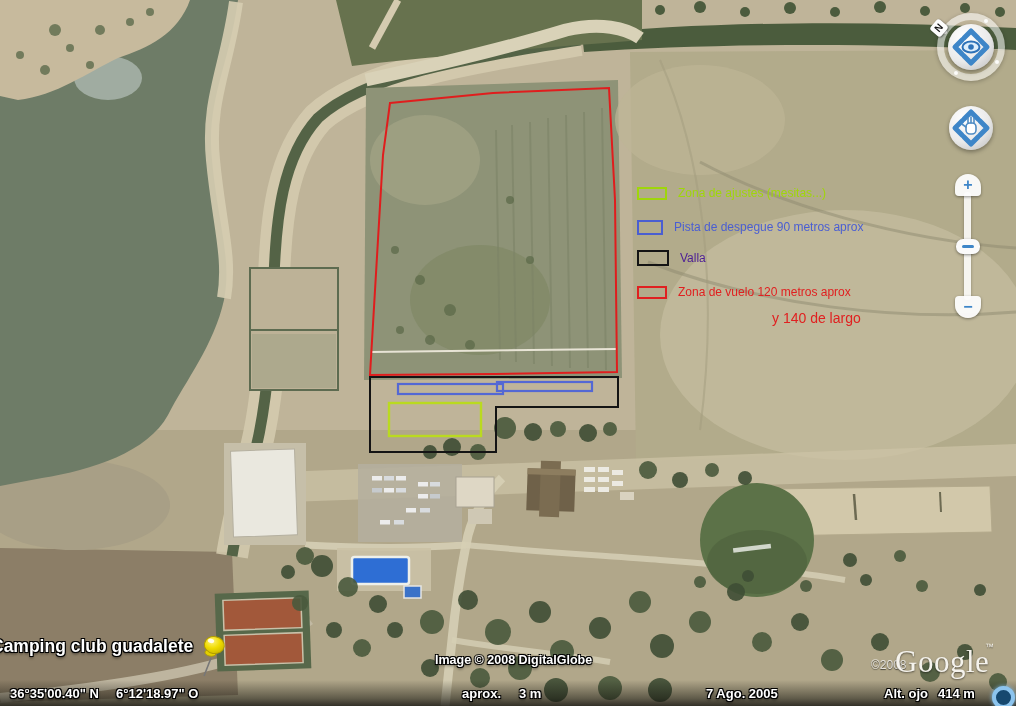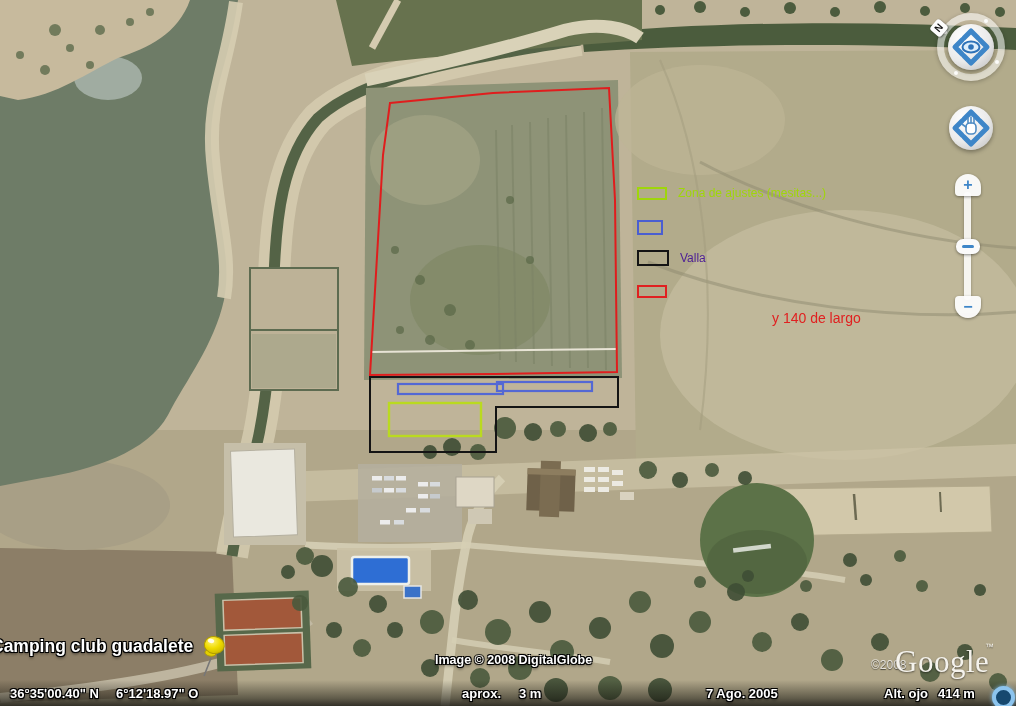--- a/index.html
+++ b/index.html
@@ -273,27 +273,29 @@
     <rect x="389" y="403" width="92" height="33" fill="none" stroke="#bada20" stroke-width="2.4" style="stroke: rgb(186, 218, 32);"></rect>
   </svg>
 
   <div>
     <div class="lg-row" style="top:186px">
       <span class="sw" style="border-color: rgb(159, 214, 10);"></span>
       <span style="color: rgb(159, 214, 10);">Zona de ajustes (mesitas...)</span>
     </div>
     <div class="lg-row" style="top:220px">
       <span class="sw pista" style="border-color: rgb(74, 94, 210);"></span>
+      <span style="color: rgb(74, 94, 210);">Pista de despegue 90 metros aprox</span>
     </div>
     <div class="lg-row" style="top:250px">
       <span class="sw valla" style="border-color: rgb(20, 20, 20);"></span>
       <span style="color: #4c1d95;">Valla</span>
     </div>
     <div class="lg-row" style="top:285px">
       <span class="sw" style="border-color: rgb(224, 32, 32);"></span>
+      <span style="color: rgb(224, 32, 32);">Zona de vuelo 120 metros aprox</span>
     </div>
     <div class="abs" style="left: 772px; top: 310px; font-size: 14px; color: rgb(224, 32, 32);">y 140 de largo</div>
   </div>
 
 
   <div class="placemark-label outline">Camping club guadalete</div>
   <svg class="abs" style="left:190px;top:630px" width="38" height="50" viewBox="0 0 38 50">
     <defs>
       <radialGradient id="pinGrad" cx="35%" cy="30%" r="75%">
         <stop offset="0%" stop-color="#fff37a"></stop>

